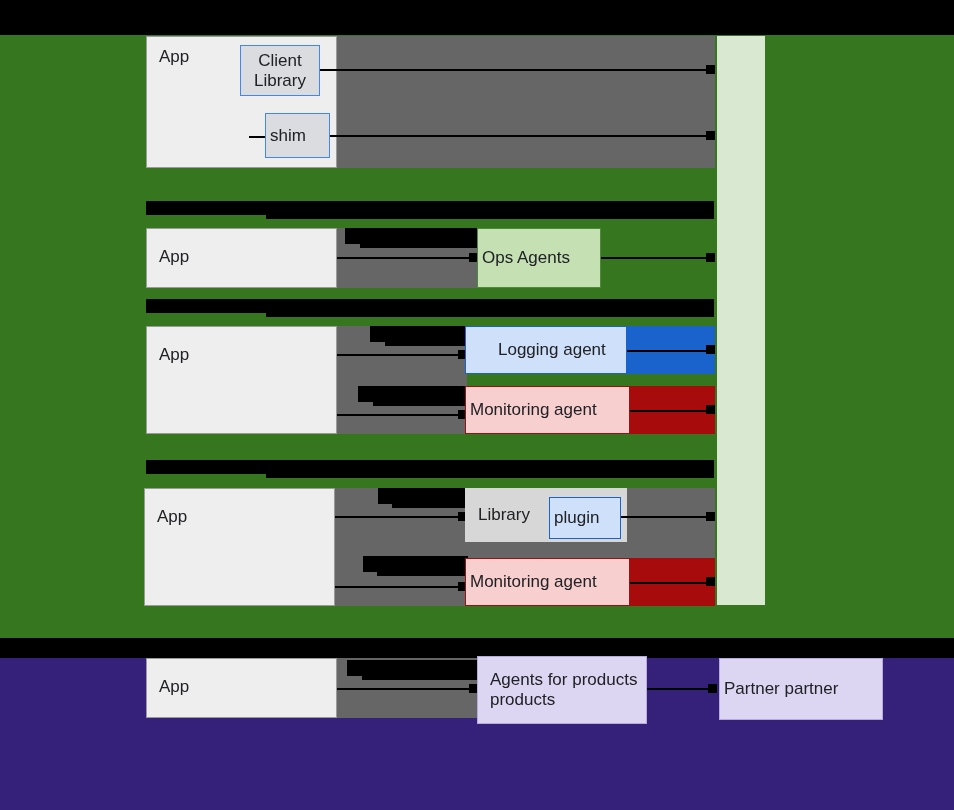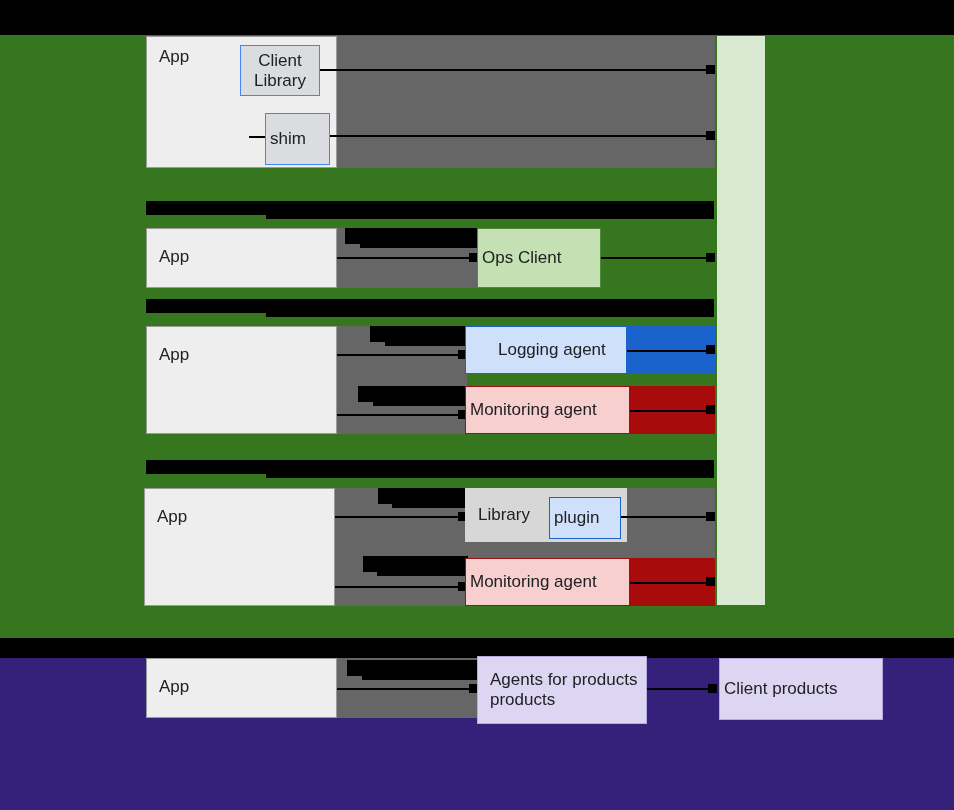--- a/index.html
+++ b/index.html
@@ -93,21 +93,21 @@
 
   <div class="blk app-box" style="left:146px;top:36px;width:191px;height:132px;">
     <span class="lbl">App</span>
   </div>
 
   <div class="node node-grey-blueborder" style="left:240px;top:45px;width:80px;height:51px;">
     <span>Client Library</span>
   </div>
 
 
-  <div class="node node-grey-blueborder" style="left:265px;top:113px;width:65px;height:52px;">
+  <div class="node node-grey-blueborder" style="left:265px;top:113px;width:65px;height:45px;">
     <span>shim</span>
   </div>
 
   <div class="line" style="left:249px;top:136px;width:16px;"></div>
 
   <div class="line" style="left:320px;top:69px;width:390px;"></div>
   <div class="sq" style="left:706px;top:65px;"></div>
 
   <div class="line" style="left:330px;top:135px;width:380px;"></div>
   <div class="sq" style="left:706px;top:131px;"></div>
@@ -121,21 +121,21 @@
     <span class="lbl" style="display:block;margin-top:8px;">App</span>
   </div>
 
   <div class="blk blackbar" style="left:345px;top:228px;width:132px;height:16px;"></div>
   <div class="blk blackbar" style="left:360px;top:240px;width:117px;height:8px;"></div>
 
   <div class="line" style="left:337px;top:257px;width:135px;"></div>
   <div class="sq" style="left:469px;top:253px;"></div>
 
   <div class="node node-green" style="left:477px;top:228px;width:124px;height:60px;">
-    <span>Ops Client</span>
+    <span>Ops Agents</span>
   </div>
 
   <div class="line" style="left:601px;top:257px;width:109px;"></div>
   <div class="sq" style="left:706px;top:253px;"></div>
 
   <div class="blk blackbar" style="left:146px;top:299px;width:568px;height:14px;"></div>
   <div class="blk blackbar" style="left:266px;top:308px;width:448px;height:9px;"></div>
 
   <div class="blk band-blue" style="left:465px;top:326px;width:250px;height:48px;"></div>
   <div class="blk band-darkred" style="left:465px;top:386px;width:250px;height:48px;"></div>
@@ -226,16 +226,16 @@
   <div class="sq" style="left:469px;top:684px;"></div>
 
   <div class="node node-purple" style="left:477px;top:656px;width:170px;height:68px;">
     <span style="text-align:left;width:100%;padding-left:8px;box-sizing:border-box;">Agents for products products</span>
   </div>
 
   <div class="line" style="left:647px;top:688px;width:65px;"></div>
   <div class="sq" style="left:708px;top:684px;"></div>
 
   <div class="node node-purple" style="left:719px;top:658px;width:164px;height:62px;">
-    <span>Client products</span>
+    <span>Partner partner</span>
   </div>
 
 </div>
 
 </body></html>

